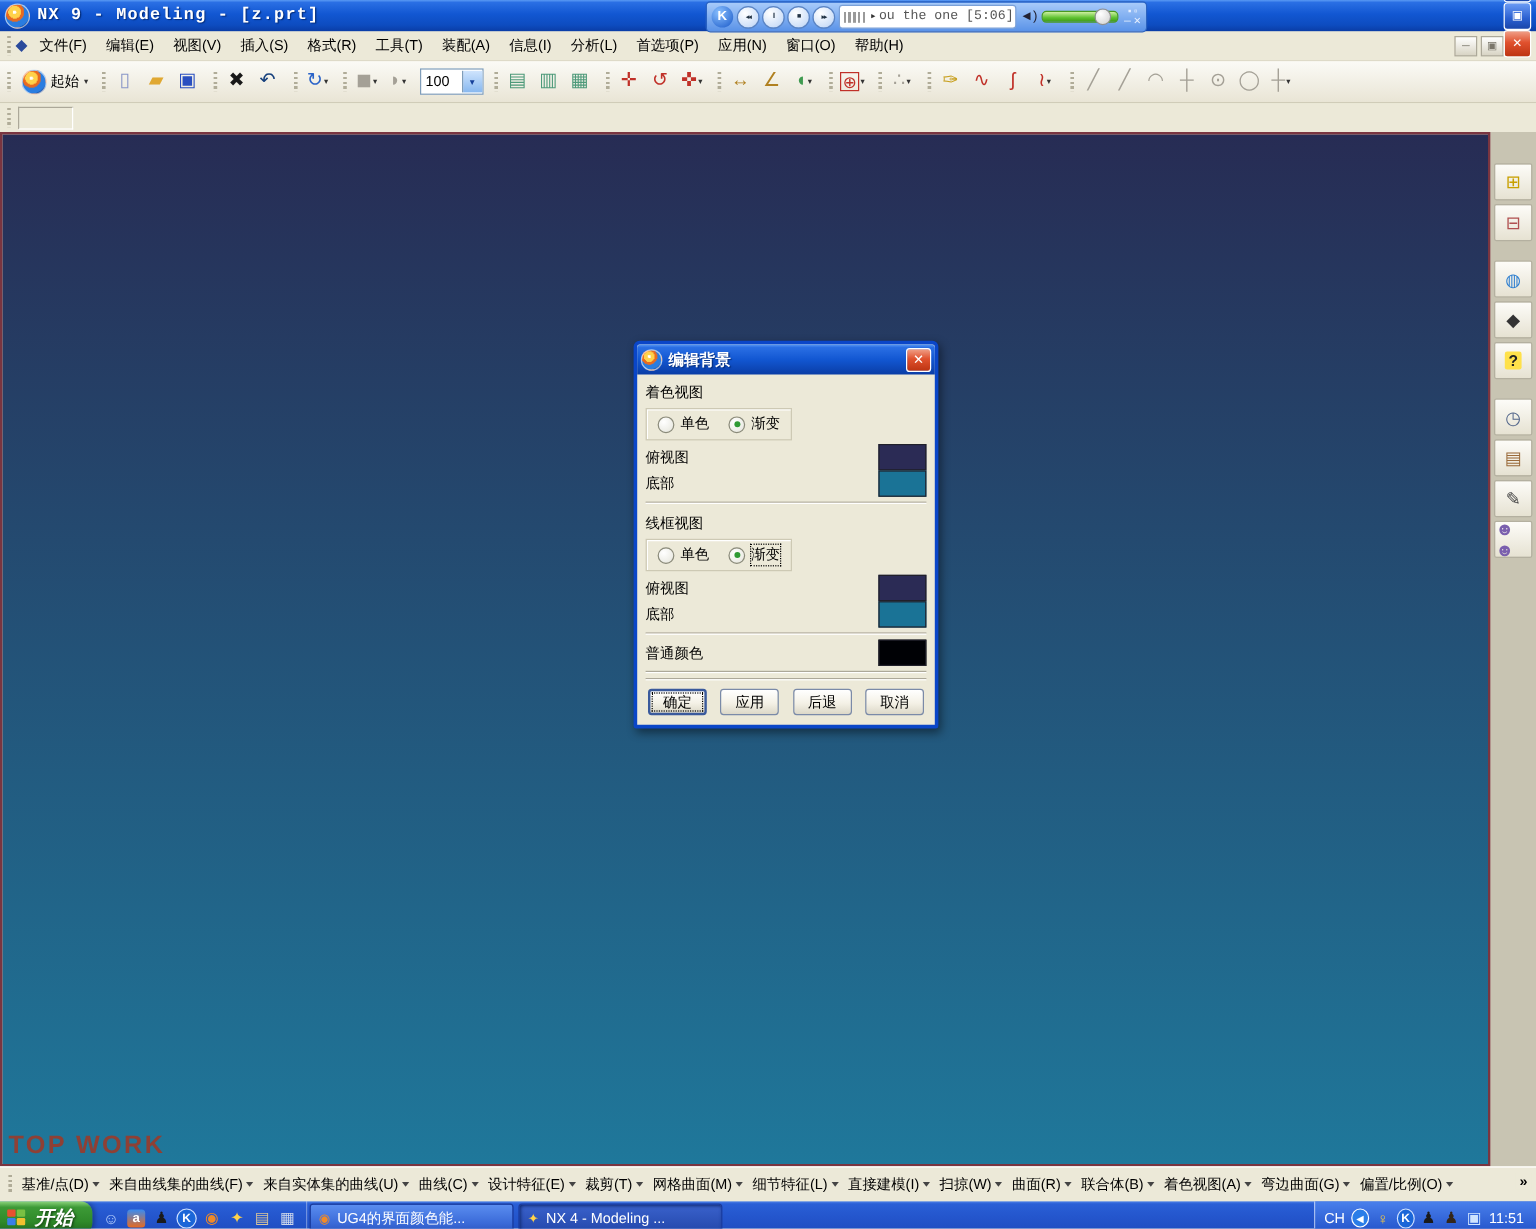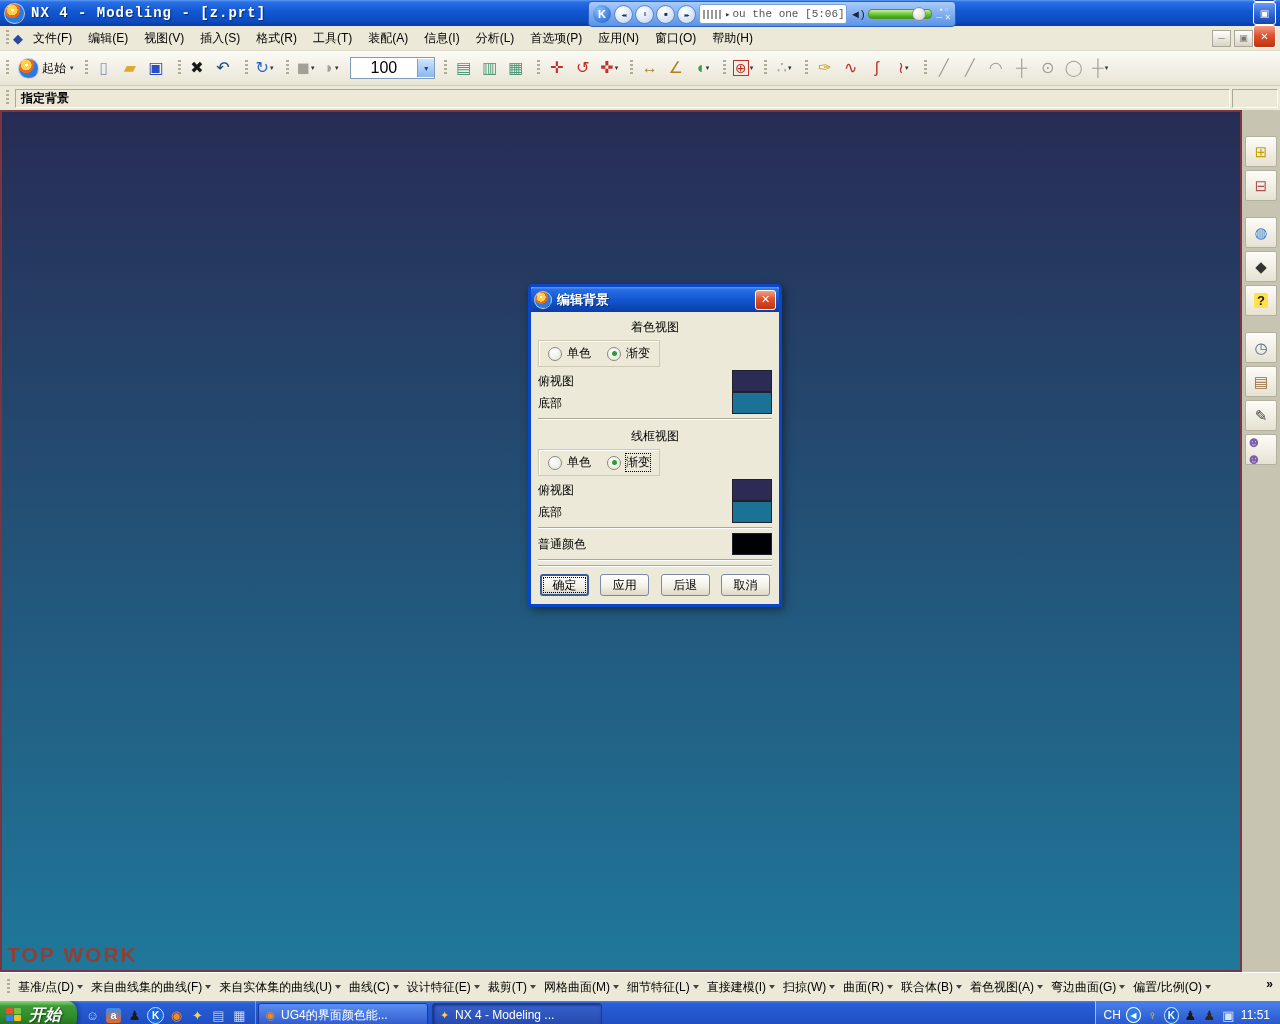--- a/index.html
+++ b/index.html
@@ -51,21 +51,21 @@
   
   .toolbar{height:34px;background:linear-gradient(180deg,#fbfaf6,#e9e5d5);display:flex;align-items:center;padding:0 2px;
     border-bottom:1px solid #d0ccb8;}
   .tgroup{display:flex;align-items:center;padding:0 2px;}
   .tbtn{height:26px;min-width:24px;display:flex;align-items:center;justify-content:center;border-radius:2px;padding:0 1px;}
   .tglyph{font-size:16px;line-height:1;}
   .tglyph.boxed{border:1px solid #c03028;padding:0 1px;font-size:14px;}
   .tarrow{font-size:7px;color:#333;margin-left:1px;align-self:center;}
   .start-menu-btn{display:flex;align-items:center;gap:3px;padding:0 5px;height:26px;}
   .tool-combo{display:flex;align-items:center;border:1px solid #7f9db9;background:#fff;height:20px;margin:0 3px;}
-  .combo-value{padding:0 20px;min-width:26px;font-size:16px;}
+  .combo-value{padding:0 4px;min-width:26px;font-size:12px;}
   .combo-arrow{width:16px;height:18px;background:linear-gradient(180deg,#cfe4fd,#88b8ef);border-left:1px solid #7f9db9;
     display:flex;align-items:center;justify-content:center;color:#16409a;font-size:8px;}
 
   
   .promptbar{height:22px;background:#ece9d8;display:flex;align-items:center;padding:1px 2px;gap:2px;}
   .prompt-cell{height:17px;border:1px solid;border-color:#aca899 #fff #fff #aca899;display:flex;align-items:center;padding:0 5px;}
   .prompt-cell.main{flex:1;font-weight:bold;}
   .prompt-cell.side{width:34px;}
 
   
@@ -82,21 +82,21 @@
   
   .dialog{position:absolute;left:526px;top:172px;width:248px;background:#ece9d8;
     border:3px solid #0a46c8;border-radius:5px 5px 2px 2px;box-shadow:2px 3px 8px rgba(0,0,0,.45);}
   .dlg-title{height:25px;background:linear-gradient(180deg,#5a9af4 0%,#2a6fe4 10%,#1257d2 50%,#0a3da6 100%);
     display:flex;align-items:center;gap:5px;padding:0 3px;border-radius:3px 3px 0 0;}
   .dlg-title .nx-ball{width:16px;height:16px;}
   .dlg-title-text{color:#fff;font-weight:bold;font-size:13px;text-shadow:1px 1px 1px #032c7a;}
   .dlg-close{margin-left:auto;width:19px;height:18px;border-radius:3px;border:1px solid #fff;color:#fff;font-weight:bold;
     font-size:11px;display:flex;align-items:center;justify-content:center;background:linear-gradient(180deg,#f0a088,#e0512e 45%,#bd3412);}
   .dlg-body{padding:3px 7px 8px;}
-  .dlg-header{text-align:center;padding:4px 0 2px;}
+  .dlg-header{text-align:left;padding:4px 0 2px;}
   .radio-box{display:inline-flex;gap:16px;border:1px solid #cdc9b4;box-shadow:1px 1px 0 #fff inset;padding:4px 9px;margin:2px 0 3px;}
   .radio{display:flex;align-items:center;gap:5px;}
   .radio-circle{width:12px;height:12px;border-radius:50%;border:1px solid #8a8a7a;
     background:radial-gradient(circle at 35% 30%,#fff,#e4e4da);display:flex;align-items:center;justify-content:center;}
   .radio-dot{width:5px;height:5px;border-radius:50%;background:#2f9a34;display:none;}
   .radio.checked .radio-dot{display:block;}
   .radio-label.focused{outline:1px dotted #000;}
   .color-row{display:flex;align-items:center;justify-content:space-between;height:22px;}
   .swatch{width:38px;height:20px;border:1px solid #20202a;}
   hr.etch{border:none;border-top:1px solid #aca899;border-bottom:1px solid #fff;height:0;margin:4px 0;}
@@ -141,21 +141,21 @@
     background:linear-gradient(180deg,#4a80ec,#2050c8);border-left:1px solid rgba(255,255,255,.55);}
   .tray-time{font-size:12px;margin-left:0;}
 </style>
 </head>
 <body>
 
 <div class="screen">
 
   <div class="titlebar">
     <span class="nx-ball"></span>
-    <span class="title-text">NX 4 - Modeling - [z.prt]</span>
+    <span class="title-text">NX 9 - Modeling - [z.prt]</span>
 
     <div class="media-player">
       <span class="mp-logo">K</span>
       <span style="display:flex;gap:2px;">
 
       <span class="mp-btn">◂◂</span>
           <span class="mp-btn">‖</span>
           <span class="mp-btn">■</span>
           <span class="mp-btn">▸▸</span>
         </span>
@@ -416,21 +416,20 @@
                 <span class="tglyph" style="color: rgb(164, 160, 150);">┼</span>
                 <span class="tarrow">▾</span>
               </span>
           </span>
         </span>
       </span>
   </div>
 
   <div class="promptbar">
     <span class="grip"></span>
-    <span class="prompt-cell main">指定背景</span>
     <span class="prompt-cell side"></span>
   </div>
 
   <div class="workspace">
     <div class="viewport" style="background: linear-gradient(rgb(39, 44, 84), rgb(31, 120, 155));">
       <span class="view-label">TOP WORK</span>
 
       <div class="dialog">
         <div class="dlg-title">
           <span class="nx-ball"></span>

